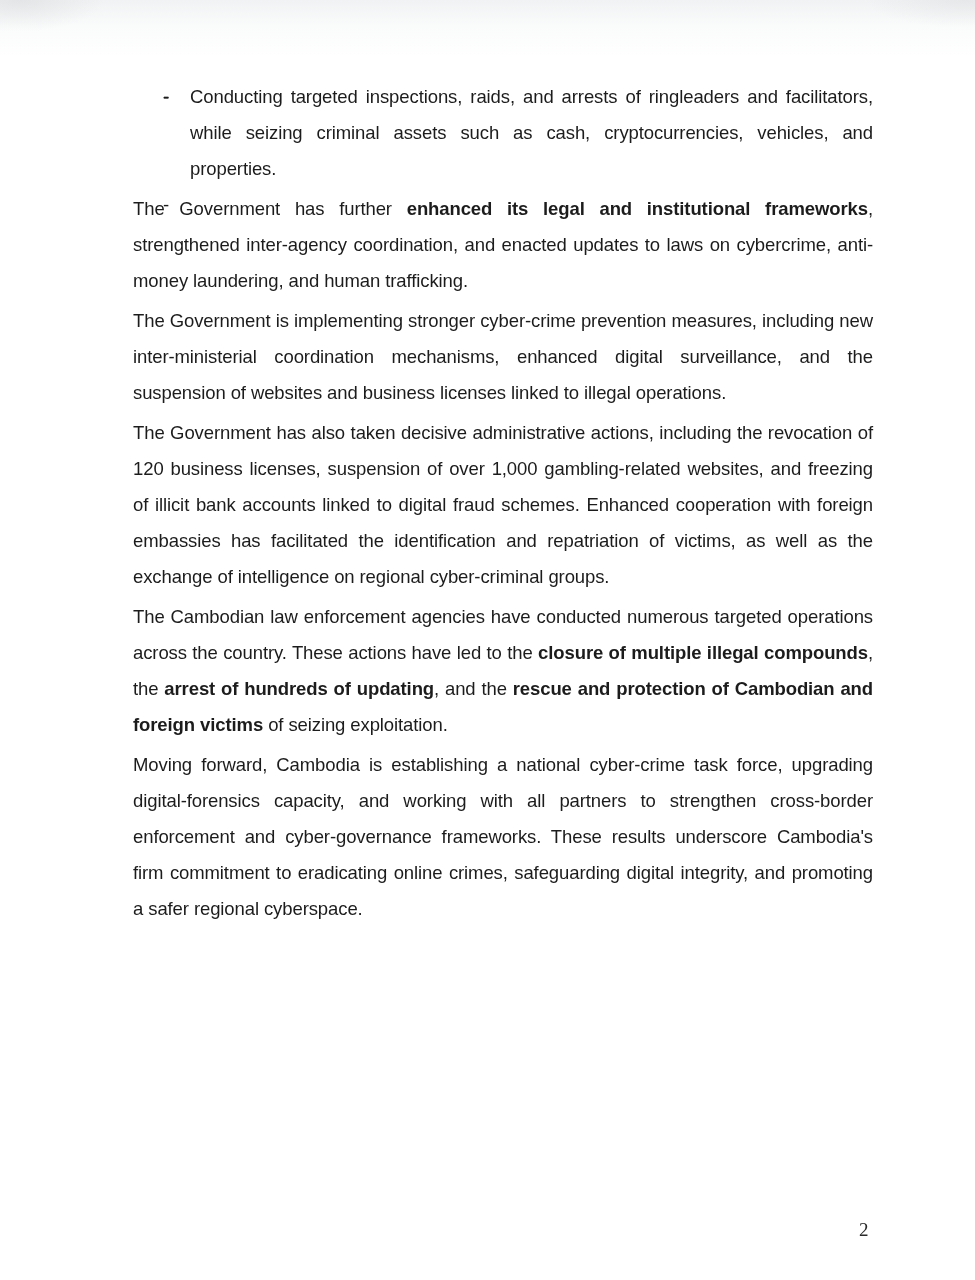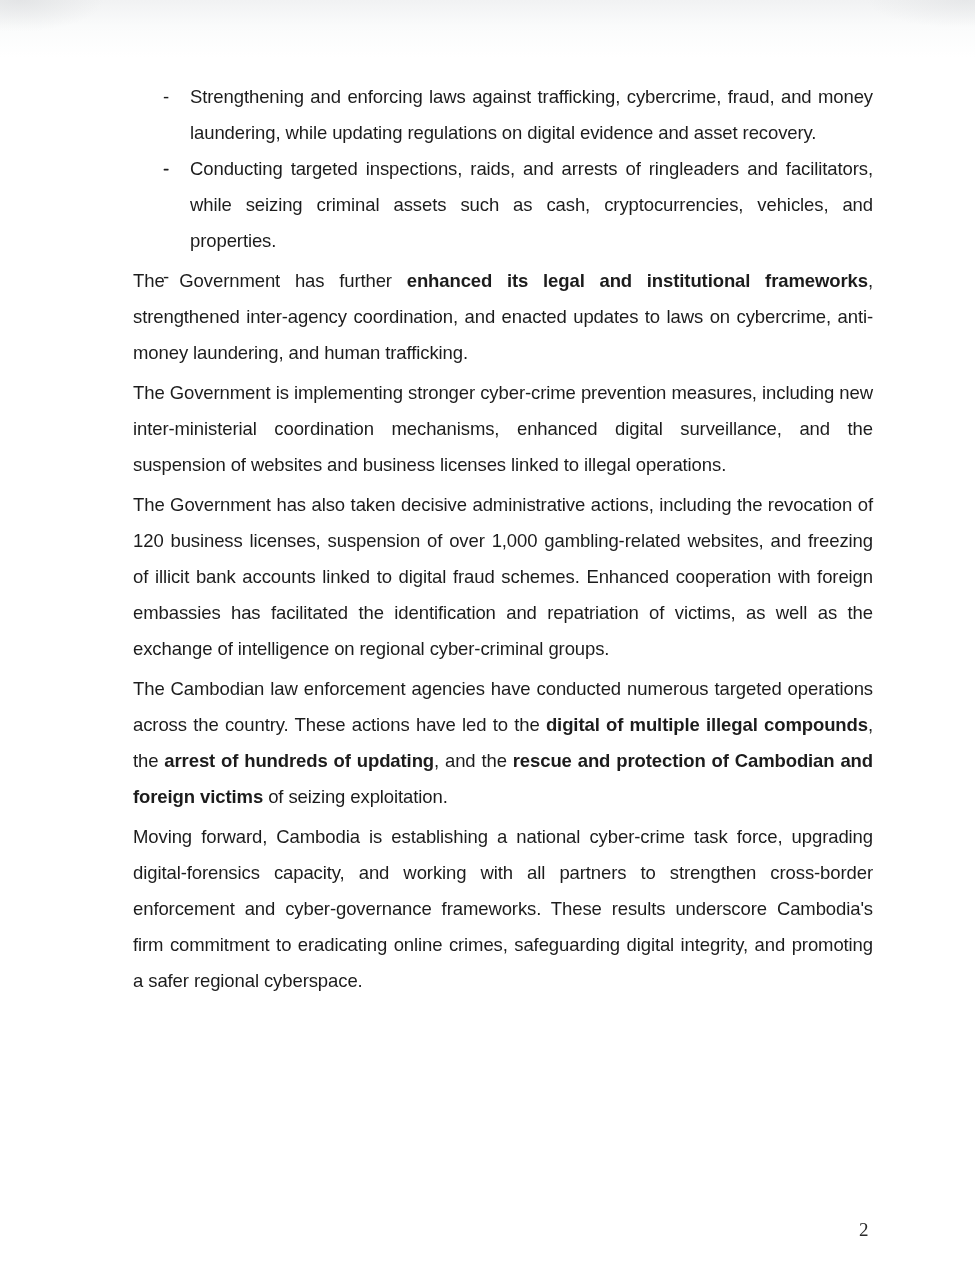--- a/index.html
+++ b/index.html
@@ -54,27 +54,27 @@
     color: #2a2a2a;
   }
 </style>
 </head>
 <body>
 
 <div class="page">
   <div class="scan-shade"></div>
   <div class="content">
     <div class="bullets">
-        <div class="bullet-item"><span class="bullet-marker">-</span><span class="bullet-text"><span>Strengthening and enforcing laws against trafficking, cybercrime, fraud, and money laundering, while updating regulations on digital evidence and asset recovery.</span></span></div>
+        <div class="bullet-item"><span class="bullet-marker">-</span></div>
         <div class="bullet-item"><span class="bullet-marker">-</span></div>
         <div class="bullet-item"><span class="bullet-marker">-</span><span class="bullet-text"><span>Conducting targeted inspections, raids, and arrests of ringleaders and facilitators, while seizing criminal assets such as cash, cryptocurrencies, vehicles, and properties.</span></span></div>
         <div class="bullet-item"><span class="bullet-marker">-</span></div>
       </div>
     <div class="paras">
         <div class="para"><span>The Government has further </span><b>enhanced its legal and institutional frameworks</b><span>, strengthened inter-agency coordination, and enacted updates to laws on cybercrime, anti-money laundering, and human trafficking.</span></div>
         <div class="para"><span>The Government is implementing stronger cyber-crime prevention measures, including new inter-ministerial coordination mechanisms, enhanced digital surveillance, and the suspension of websites and business licenses linked to illegal operations.</span></div>
         <div class="para"><span>The Government has also taken decisive administrative actions, including the revocation of 120 business licenses, suspension of over 1,000 gambling-related websites, and freezing of illicit bank accounts linked to digital fraud schemes. Enhanced cooperation with foreign embassies has facilitated the identification and repatriation of victims, as well as the exchange of intelligence on regional cyber-criminal groups.</span></div>
-        <div class="para"><span>The Cambodian law enforcement agencies have conducted numerous targeted operations across the country. These actions have led to the </span><b>digital of multiple illegal compounds</b><span>, the </span><b>arrest of hundreds of updating</b><span>, and the </span><b>rescue and protection of Cambodian and foreign victims</b><span> of seizing exploitation.</span></div>
+        <div class="para"><span>The Cambodian law enforcement agencies have conducted numerous targeted operations across the country. These actions have led to the </span><b>closure of multiple illegal compounds</b><span>, the </span><b>arrest of hundreds of updating</b><span>, and the </span><b>rescue and protection of Cambodian and foreign victims</b><span> of seizing exploitation.</span></div>
         <div class="para"><span>Moving forward, Cambodia is establishing a national cyber-crime task force, upgrading digital-forensics capacity, and working with all partners to strengthen cross-border enforcement and cyber-governance frameworks. These results underscore Cambodia's firm commitment to eradicating online crimes, safeguarding digital integrity, and promoting a safer regional cyberspace.</span></div>
       </div>
   </div>
   <div class="page-number">2</div>
 </div>
 
 </body></html>

